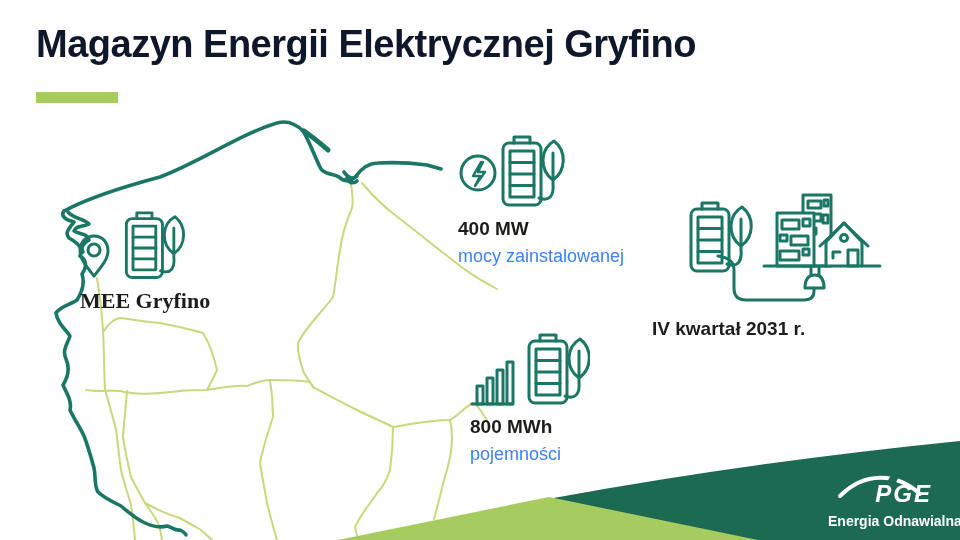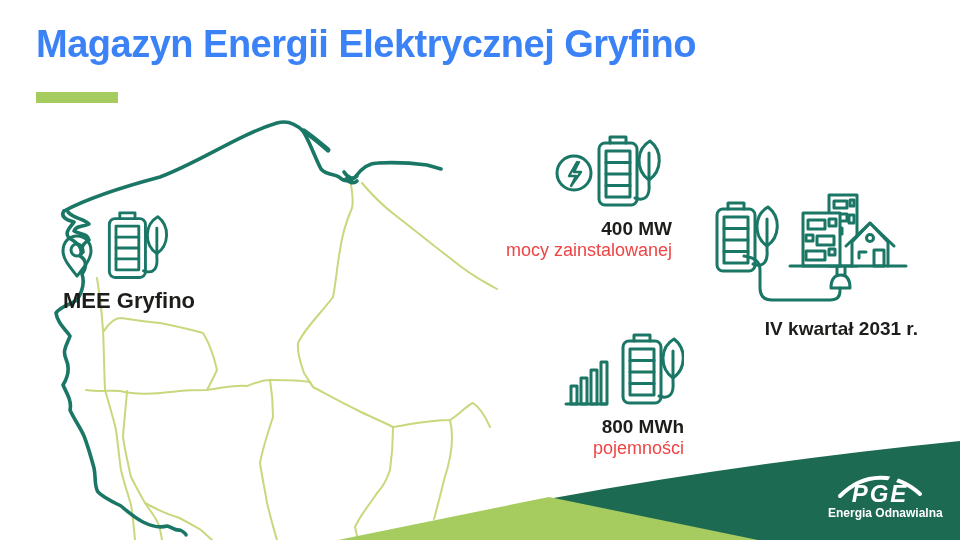--- a/index.html
+++ b/index.html
@@ -1,40 +1,40 @@
 <!DOCTYPE html>
 <html><head>
 <meta charset="utf-8">
 <style>
   html,body{margin:0;padding:0;}
   body{font-family:"Liberation Sans","DejaVu Sans",sans-serif;background:#e8e8e8;}
   .slide{position:relative;width:960px;height:540px;background:#ffffff;overflow:hidden;}
 
   .title{position:absolute;left:36px;top:24px;margin:0;font-size:38px;line-height:1.1;
-         font-weight:bold;letter-spacing:-0.5px;color:#3b82f6;}
+         font-weight:bold;letter-spacing:-0.5px;color:#0f172a;}
   .accent-bar{position:absolute;left:36px;top:92px;width:82px;height:11px;background:#a6cb5e;}
 
   .map-svg{position:absolute;left:0;top:0;}
   .wedges-svg{position:absolute;left:0;top:0;}
 
-  .marker{position:absolute;left:55px;top:204px;width:170px;}
+  .marker{position:absolute;left:72px;top:204px;width:170px;font-family:Liberation Serif, serif;}
   .marker-label{position:absolute;left:8px;top:84px;font-size:22px;font-weight:bold;color:#1d1d1b;white-space:nowrap;}
 
-  .stat{position:absolute;display:flex;flex-direction:column;align-items:flex-end;text-align:center;}
+  .stat{position:absolute;display:flex;flex-direction:column;align-items:flex-start;text-align:center;}
   .stat-400{left:458px;top:132px;width:214px;}
   .stat-800{left:470px;top:330px;width:214px;}
   .stat-launch{left:652px;top:190px;width:266px;}
   .stat svg{display:block;}
   .stat-value{font-size:19px;font-weight:bold;color:#1d1d1b;margin-top:4px;white-space:nowrap;}
-  .stat-label{font-size:18px;color:#ef4444;margin-top:0;white-space:nowrap;}
+  .stat-label{font-size:18px;color:#3b82f6;margin-top:6px;white-space:nowrap;}
 
-  .pge-logo{position:absolute;left:828px;top:466px;width:104px;text-align:center;color:#ffffff;}
+  .pge-logo{position:absolute;left:828px;top:466px;width:104px;text-align:right;color:#ffffff;}
   .pge-arc{display:block;margin:0 auto;}
   .pge-word{font-size:24px;font-weight:bold;font-style:italic;letter-spacing:2px;line-height:1;margin-top:-24px;}
-  .pge-sub{font-size:12px;font-weight:bold;white-space:nowrap;}
+  .pge-sub{font-size:14px;font-weight:bold;margin-top:7px;white-space:nowrap;}
 
   .icon-stroke{fill:none;stroke:#1b7765;stroke-width:3;stroke-linecap:round;stroke-linejoin:round;}
 </style>
 </head>
 <body>
 
 <div class="slide">
 
   <svg width="0" height="0" style="position:absolute" aria-hidden="true">
     <defs>

